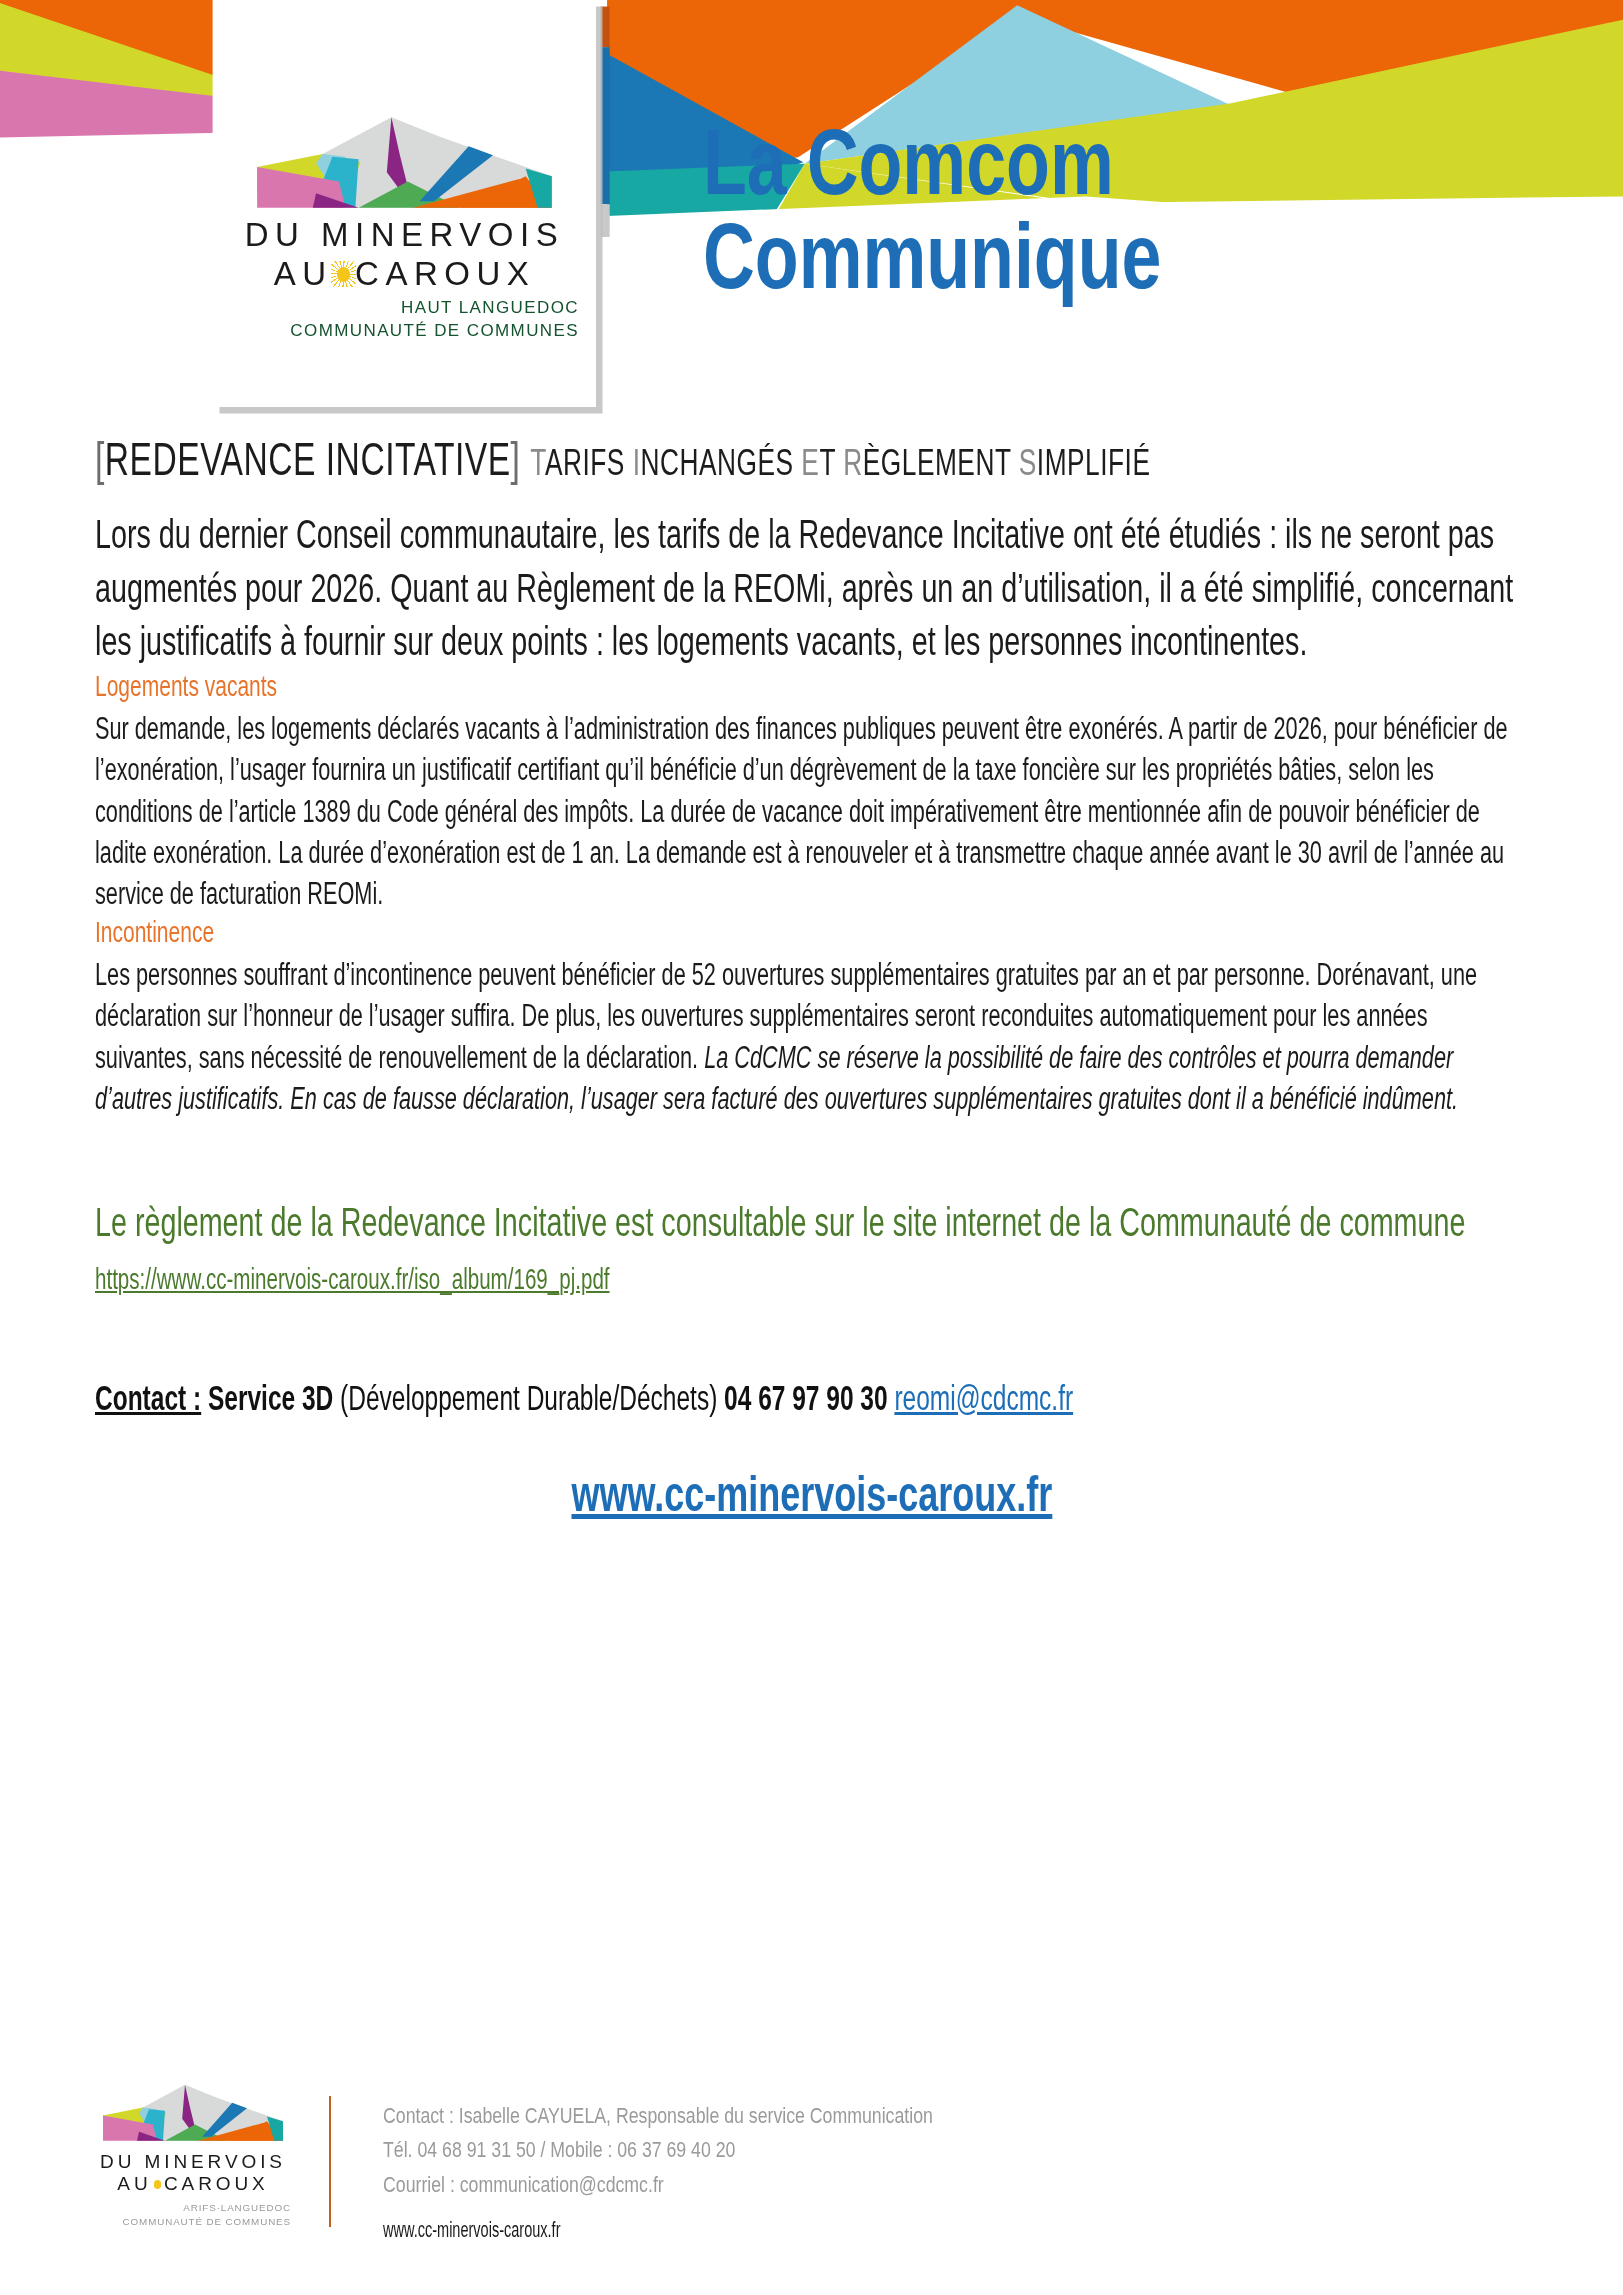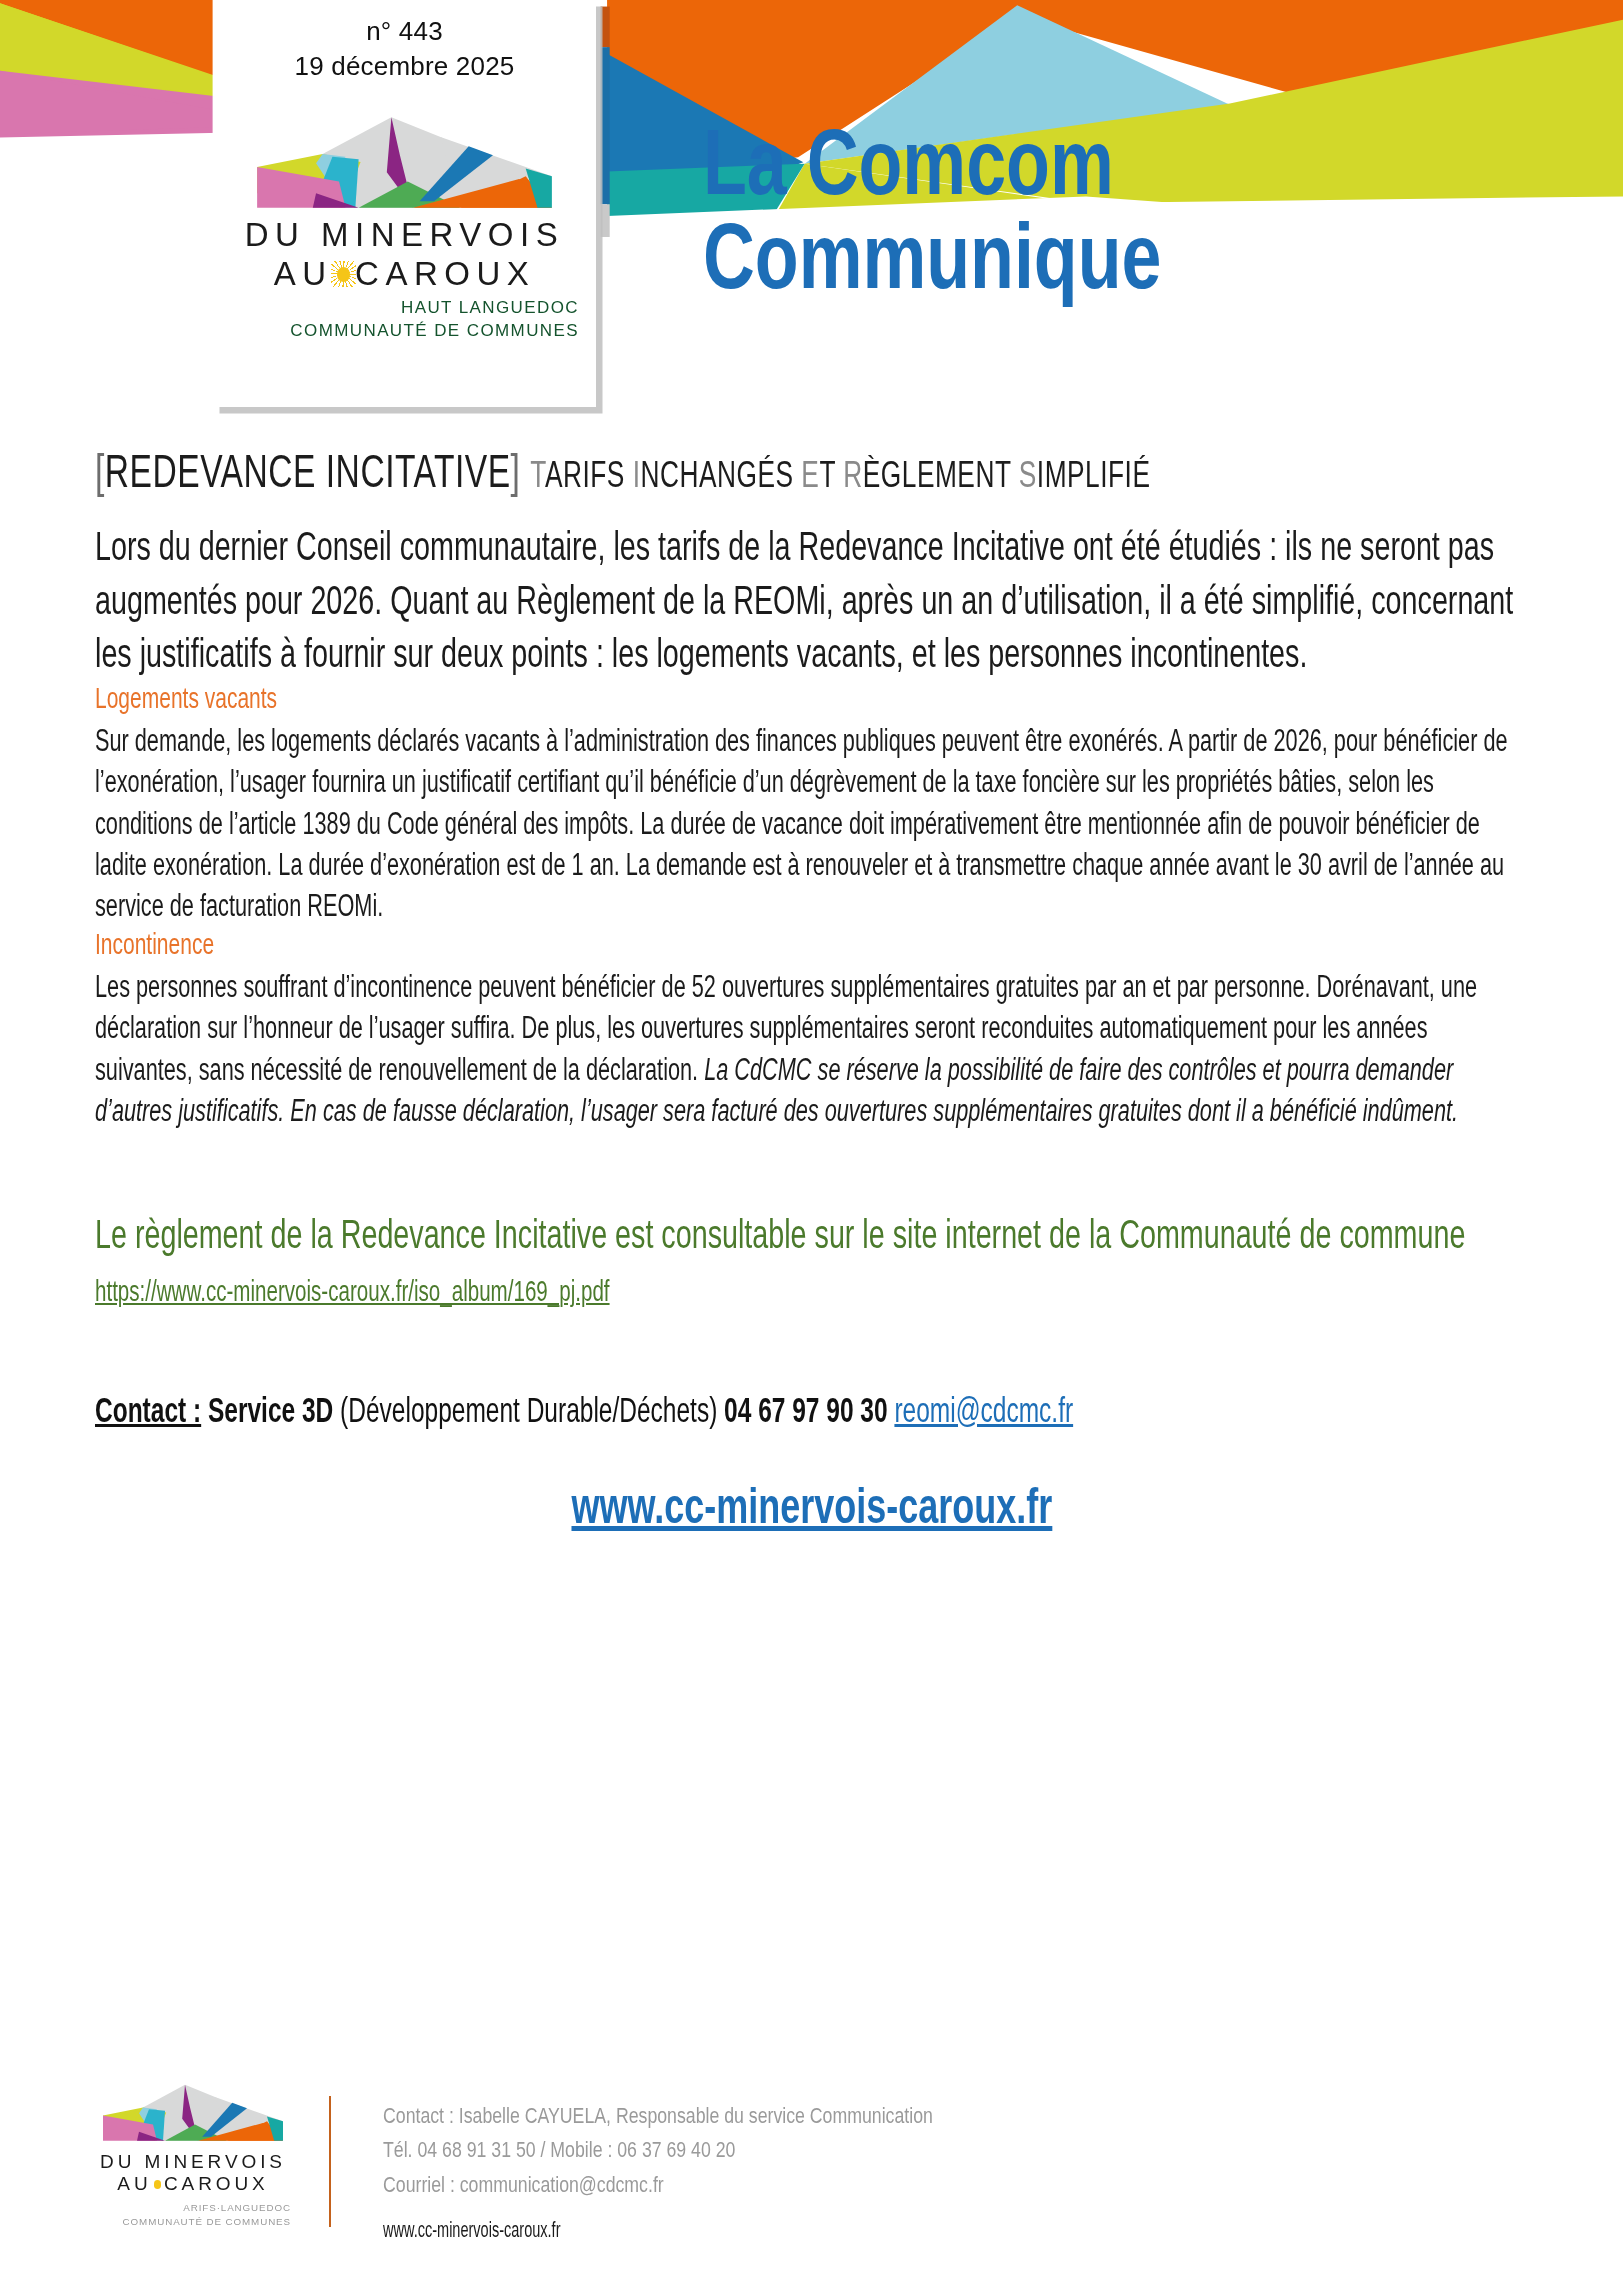--- a/index.html
+++ b/index.html
@@ -149,21 +149,21 @@
     color: #1d6eb7;
     transform: scaleX(0.78);
     transform-origin: left top;
     letter-spacing: 0px;
   }
 
   
   #main-content {
     position: absolute;
     left: 0;
-    top: 417px;
+    top: 405px;
     width: 1623px;
   }
   .content-inner {
     margin: 0 95px 0 95px;
   }
 
   
   #headline {
     margin-top: 25px;
     font-family: "Liberation Sans", sans-serif;
@@ -382,24 +382,20 @@
     <polygon points="1230,250 1660,312 1180,338" fill="#d2d82a"></polygon>
     <polygon points="928,262 1230,250 1175,340 928,348" fill="#17a8a3"></polygon>
     <polygon points="928,330 1660,300 2481,360 2481,640 928,640" fill="#ffffff"></polygon>
 
     <rect x="918" y="10" width="14" height="62" fill="#c4520e"></rect>
     <rect x="918" y="72" width="14" height="240" fill="#1b6fa8"></rect>
     <rect x="918" y="312" width="14" height="50" fill="#c9c9c9"></rect>
   </svg>
 
   <div id="logo-card">
-    <div id="issue-block">
-      <div>n° 443</div>
-      <div>19 décembre 2025</div>
-    </div>
 
     <svg id="logo-graphic" viewBox="0 0 490 148" preserveAspectRatio="none">
       <polygon points="225,2 120,58 155,140 330,140 420,96 300,32" fill="#d8d9d9"></polygon>
       <polygon points="300,32 470,92 420,96 330,140" fill="#d8d9d9"></polygon>
       <polygon points="120,58 20,78 20,118 150,140 178,70" fill="#d2d82a"></polygon>
       <polygon points="120,58 155,62 135,110 110,72" fill="#8ecfe0"></polygon>
       <polygon points="135,62 175,66 170,140 112,120" fill="#2bb3cc"></polygon>
       <polygon points="20,78 20,140 155,140 145,100" fill="#d976ae"></polygon>
       <polygon points="110,118 175,140 105,140" fill="#8b2583"></polygon>
       <polygon points="225,2 218,86 258,140 238,60" fill="#8b2583"></polygon>

